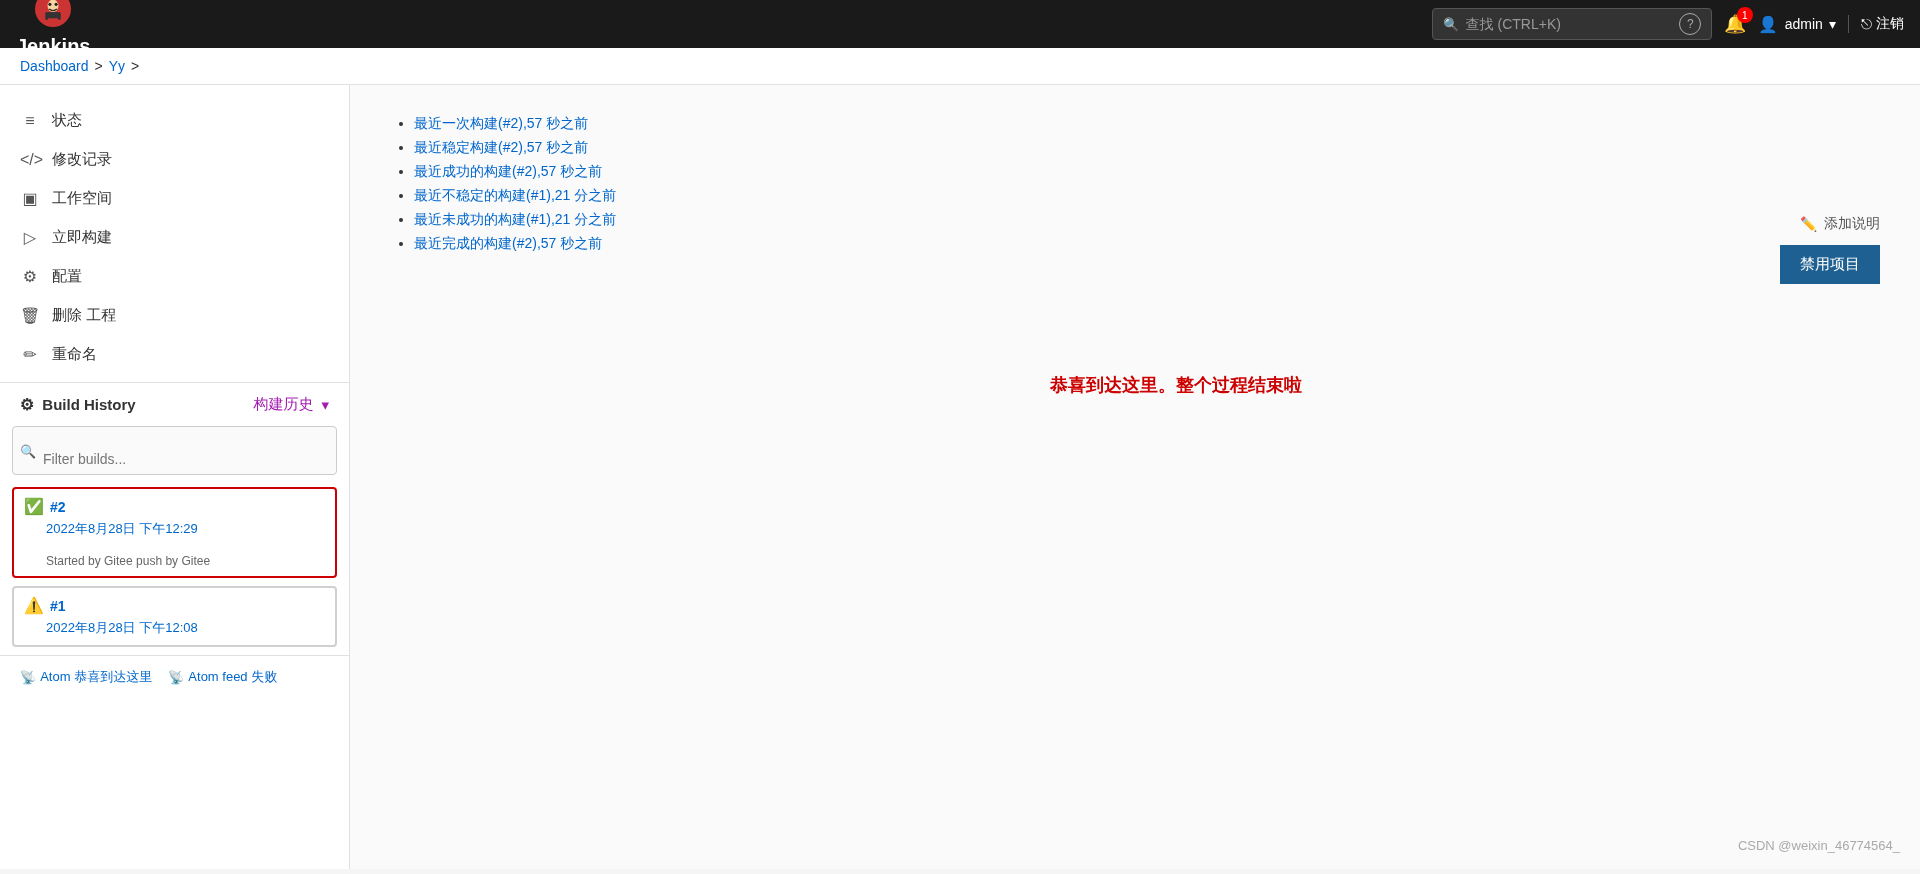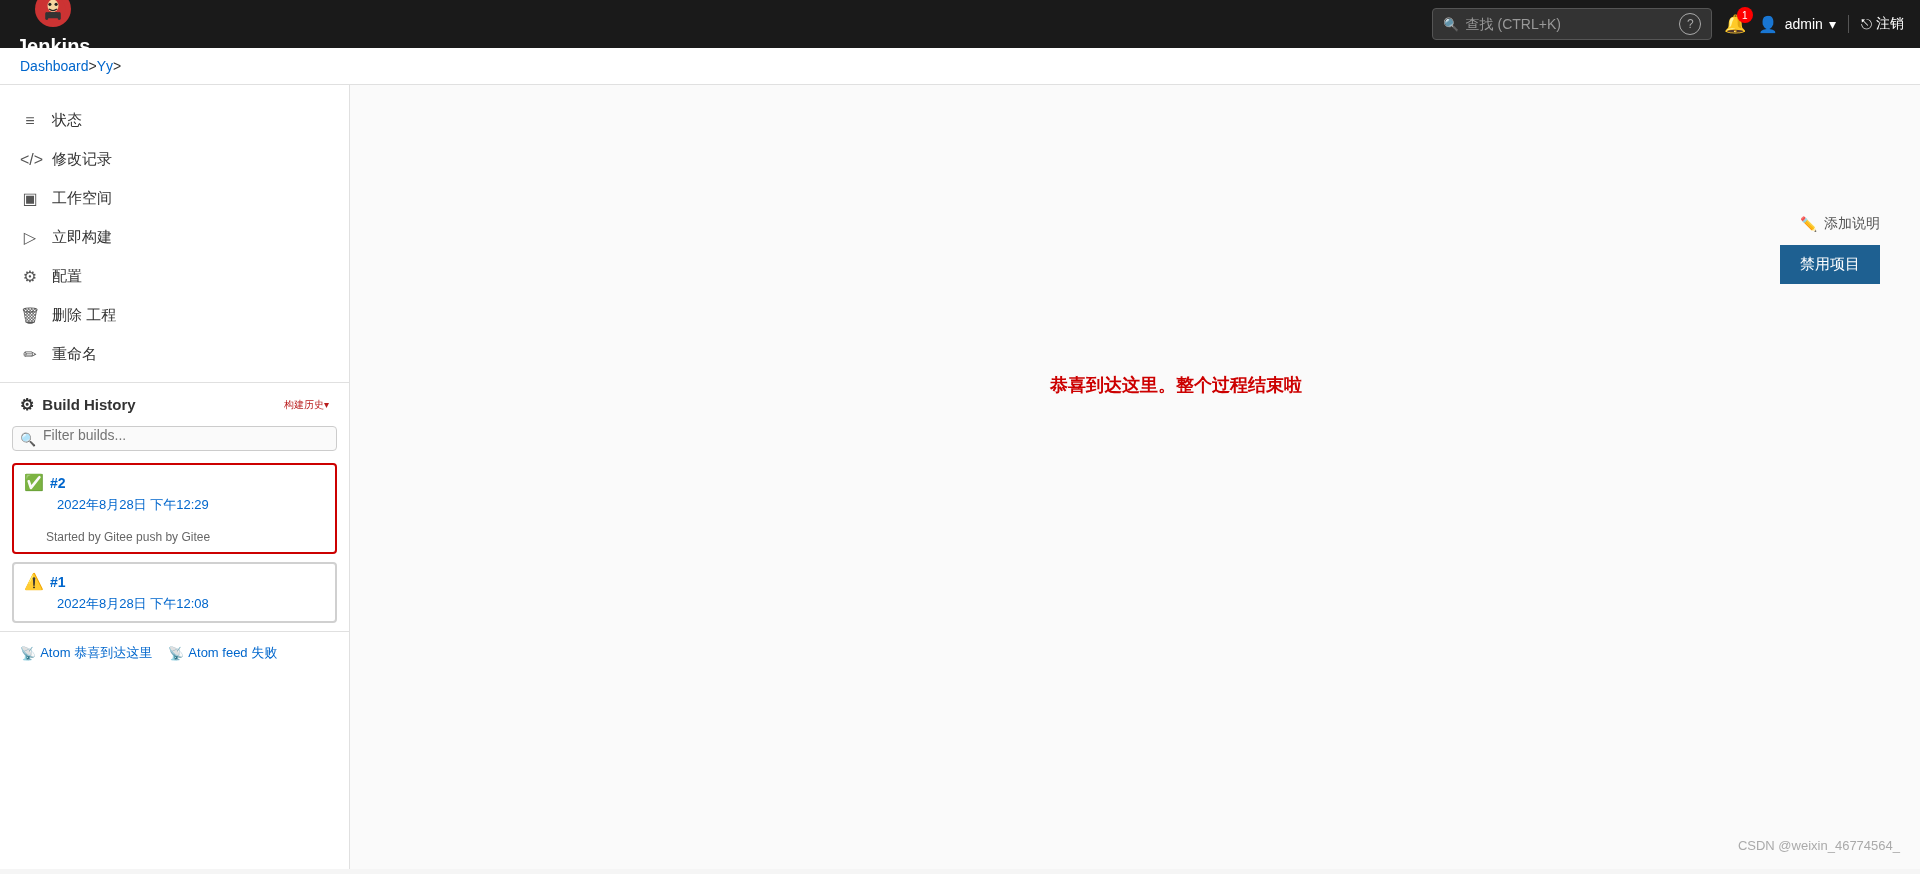--- a/index.html
+++ b/index.html
@@ -107,21 +107,21 @@
       padding-left: 12px;
     }
 
     
     .breadcrumb {
       background: white;
       border-bottom: 1px solid #e0e0e0;
       padding: 10px 20px;
       display: flex;
       align-items: center;
-      gap: 0;
+      gap: 6px;
       font-size: 14px;
     }
     .breadcrumb a { color: #0066cc; text-decoration: none; }
 
     
     .main-layout {
       display: flex;
       min-height: calc(100vh - 90px);
     }
 
@@ -157,31 +157,31 @@
     .build-history-left {
       display: flex;
       align-items: center;
       gap: 8px;
       font-weight: bold;
       font-size: 15px;
     }
     .build-history-right {
       display: flex;
       align-items: center;
-      gap: 0;
-      color: #b91c1c;
-      font-size: 10px;
+      gap: 8px;
+      color: #a21caf;
+      font-size: 15px;
       cursor: pointer;
     }
     .filter-builds {
       margin: 0 12px 12px;
     }
     .filter-builds input {
       width: 100%;
-      padding: 0 10px 7px 30px;
+      padding: 24px 10px 7px 30px;
       border: 1px solid #ccc;
       border-radius: 4px;
       font-size: 14px;
       font-family: inherit;
       outline: none;
       background: #fafafa;
     }
     .filter-wrapper {
       position: relative;
     }
@@ -215,21 +215,21 @@
       color: #0066cc;
       text-decoration: none;
       font-weight: bold;
       font-size: 14px;
     }
     .build-date-link {
       color: #0066cc;
       text-decoration: none;
       font-size: 13px;
       display: block;
-      margin-left: 33px;
+      margin-left: 22px;
     }
     .build-started {
       color: #666;
       font-size: 12px;
       margin-left: 22px;
       margin-top: 16px;
     }
     .success-icon { color: #22aa22; font-size: 16px; }
     .unstable-icon { color: #e8a200; font-size: 16px; }
 
@@ -464,19 +464,27 @@
 
     <div class="right-actions">
       <button class="add-desc-btn">
         <span>✏️</span>
         <span>添加说明</span>
       </button>
       <button class="disable-btn">禁用项目</button>
     </div>
 
     <div class="related-links-section">
+      <ul class="related-links-list">
+        <li><a href="#">最近一次构建(#2),57 秒之前</a></li>
+        <li><a href="#">最近稳定构建(#2),57 秒之前</a></li>
+        <li><a href="#">最近成功的构建(#2),57 秒之前</a></li>
+        <li><a href="#">最近不稳定的构建(#1),21 分之前</a></li>
+        <li><a href="#">最近未成功的构建(#1),21 分之前</a></li>
+        <li><a href="#">最近完成的构建(#2),57 秒之前</a></li>
+      </ul>
     </div>
 
     <div class="congrats-text">恭喜到达这里。整个过程结束啦</div>
   </main>
 </div>
 
 <div class="watermark">CSDN @weixin_46774564_</div>
 
 </body></html>

